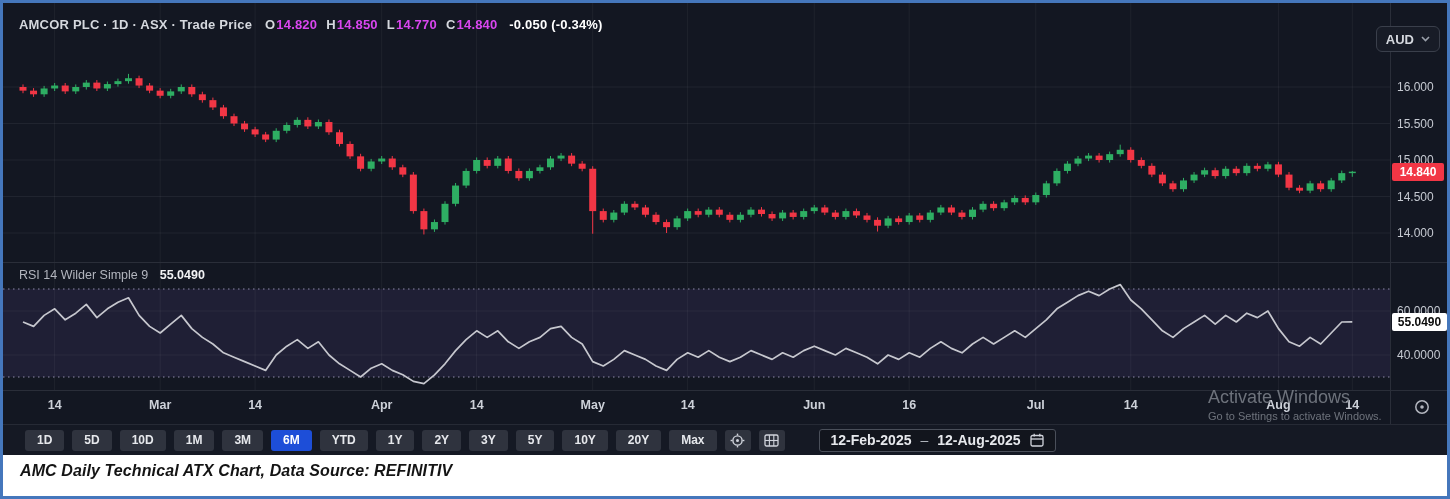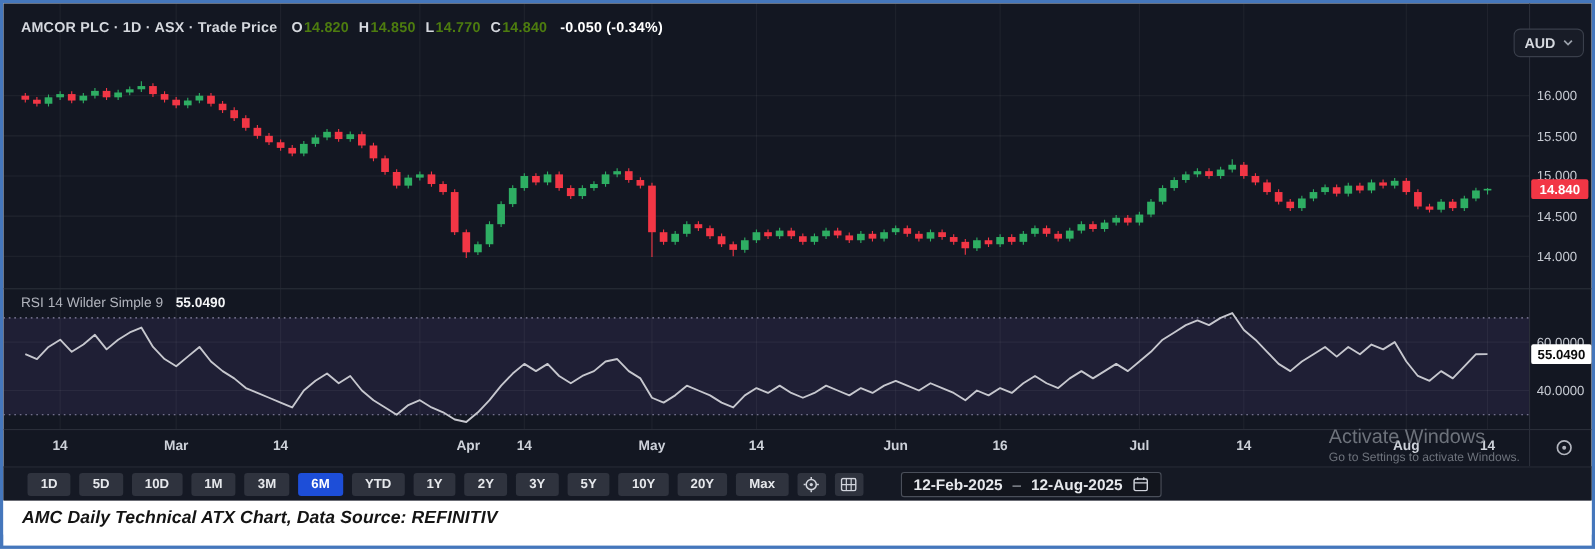--- a/index.html
+++ b/index.html
@@ -9,21 +9,21 @@
 
   
   .pane-svg { position:absolute; left:0; display:block; }
   #price-svg { top:0; }
   #rsi-svg { top:259px; }
   .sep { position:absolute; left:0; width:1444px; height:1px; background:#2a2e39; z-index:5; }
   .axis-vline { position:absolute; left:1387px; top:0; width:1px; height:421px; background:#2a2e39; z-index:6; }
 
   
   .legend { position:absolute; left:16px; top:14px; font-size:13px; font-weight:600; color:#d5d8de; z-index:8; white-space:nowrap; letter-spacing:.2px; }
-  .legend .val { color:#4d7c0f; margin-left:1px; }
+  .legend .val { color:#d946ef; margin-left:1px; }
   .legend .grp { margin-left:9px; }
   .legend .chg { color:#ffffff; margin-left:8px; font-weight:600; }
 
   .rsi-legend { position:absolute; left:16px; top:265px; font-size:12.5px; color:#b2b5be; z-index:8; white-space:nowrap; }
   .rsi-legend .rsi-val { color:#f2f3f5; font-weight:700; margin-left:8px; }
 
   
   .aud-btn { position:absolute; right:7px; top:23px; height:26px; padding:0 9px; display:flex; align-items:center; gap:7px;
     background:#181c27; border:1px solid #3a3f4b; border-radius:6px; color:#d5d8de; font-size:13px; font-weight:700; z-index:9; cursor:pointer; }
 
@@ -650,21 +650,21 @@
         <div class="axis-label" style="top: 301px;">60.0000</div>
         <div class="axis-label" style="top: 345px;">40.0000</div>
       </div>
     <div id="rsi-axis"></div>
 
     <div class="time-axis">
       <div id="ticks-slot">
           <div class="time-tick" style="left: 51.65px;">14</div>
           <div class="time-tick" style="left: 157.15px;">Mar</div>
           <div class="time-tick" style="left: 252.1px;">14</div>
-          <div class="time-tick" style="left: 378.7px; margin-left: 44px;">Apr</div>
+          <div class="time-tick" style="left: 378.7px;">Apr</div>
           <div class="time-tick" style="left: 473.65px;">14</div>
           <div class="time-tick" style="left: 589.7px;">May</div>
           <div class="time-tick" style="left: 684.65px;">14</div>
           <div class="time-tick" style="left: 811.25px;">Jun</div>
           <div class="time-tick" style="left: 906.2px;">16</div>
           <div class="time-tick" style="left: 1032.8px;">Jul</div>
           <div class="time-tick" style="left: 1127.75px;">14</div>
           <div class="time-tick" style="left: 1275.45px;">Aug</div>
           <div class="time-tick" style="left: 1349.3px;">14</div>
         </div>

